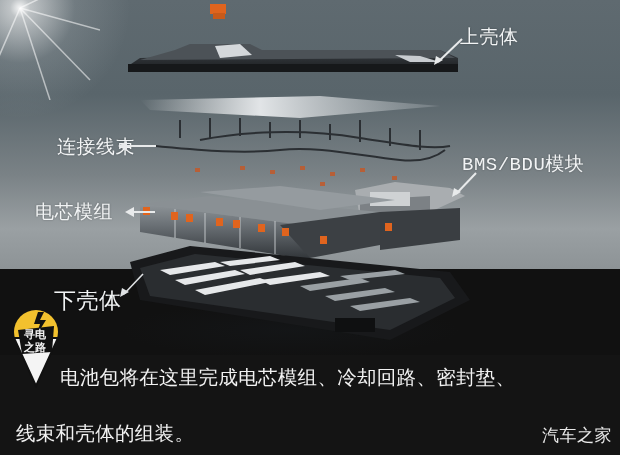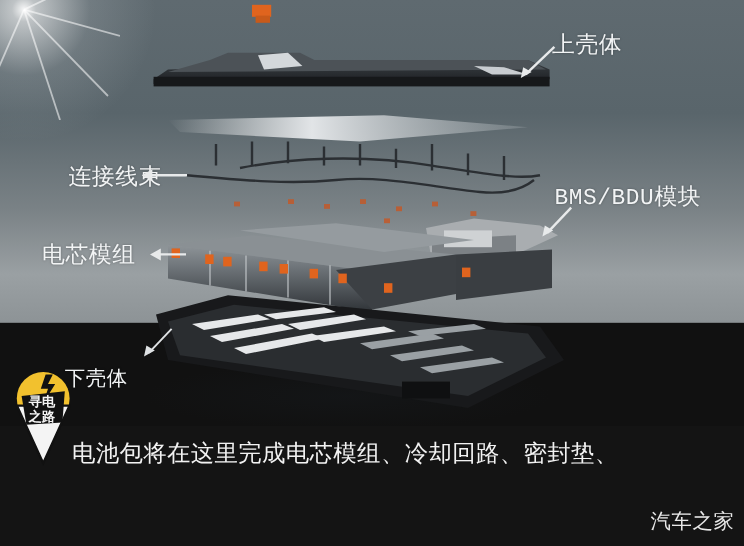--- a/index.html
+++ b/index.html
@@ -161,30 +161,31 @@
       <line x1="26" y1="3" x2="6" y2="24" stroke="#e8eaeb" stroke-width="2"></line>
       <polygon points="2,27 4,18 11,22" fill="#e8eaeb"></polygon>
     </svg>
 
     <span class="label" style="left:35px;top:199px;">电芯模组</span>
     <svg class="arrow" style="left:125px;top:206px" width="30" height="12">
       <line x1="8" y1="6" x2="30" y2="6" stroke="#e8eaeb" stroke-width="2"></line>
       <polygon points="0,6 9,1 9,11" fill="#e8eaeb"></polygon>
     </svg>
 
-    <span class="label" style="left:54px;top:304px;font-size:17px;">下壳体</span>
+    <span class="label" style="left:54px;top:286px;font-size:22px;">下壳体</span>
     <svg class="arrow" style="left:118px;top:272px" width="28" height="26">
       <line x1="25" y1="2" x2="6" y2="22" stroke="#dfe2e4" stroke-width="1.6"></line>
       <polygon points="2,25 4,16 11,20" fill="#dfe2e4"></polygon>
     </svg>
 
   </div>
 
   <div class="caption">
     <span class="line l1">电池包将在这里完成电芯模组、冷却回路、密封垫、</span>
+    <span class="line l3">线束和壳体的组装。</span>
     <span class="credit">汽车之家</span>
   </div>
 
   <svg class="badge" viewBox="0 0 56 80">
     <circle cx="28" cy="24" r="22" fill="#f2c12e"></circle>
     <polygon points="6,30 50,30 28,78" fill="#f4f4f4" stroke="#111" stroke-width="2"></polygon>
     <polygon points="10,22 46,18 44,44 14,46" fill="#111"></polygon>
     <polygon points="30,4 26,16 32,16 28,28 38,12 32,12 36,4" fill="#111"></polygon>
     <text x="16" y="30" font-size="11" font-weight="bold" fill="#f4f4f4" font-family="DejaVu Sans, sans-serif">寻电</text>
     <text x="16" y="43" font-size="11" font-weight="bold" fill="#f4f4f4" font-family="DejaVu Sans, sans-serif">之路</text>

